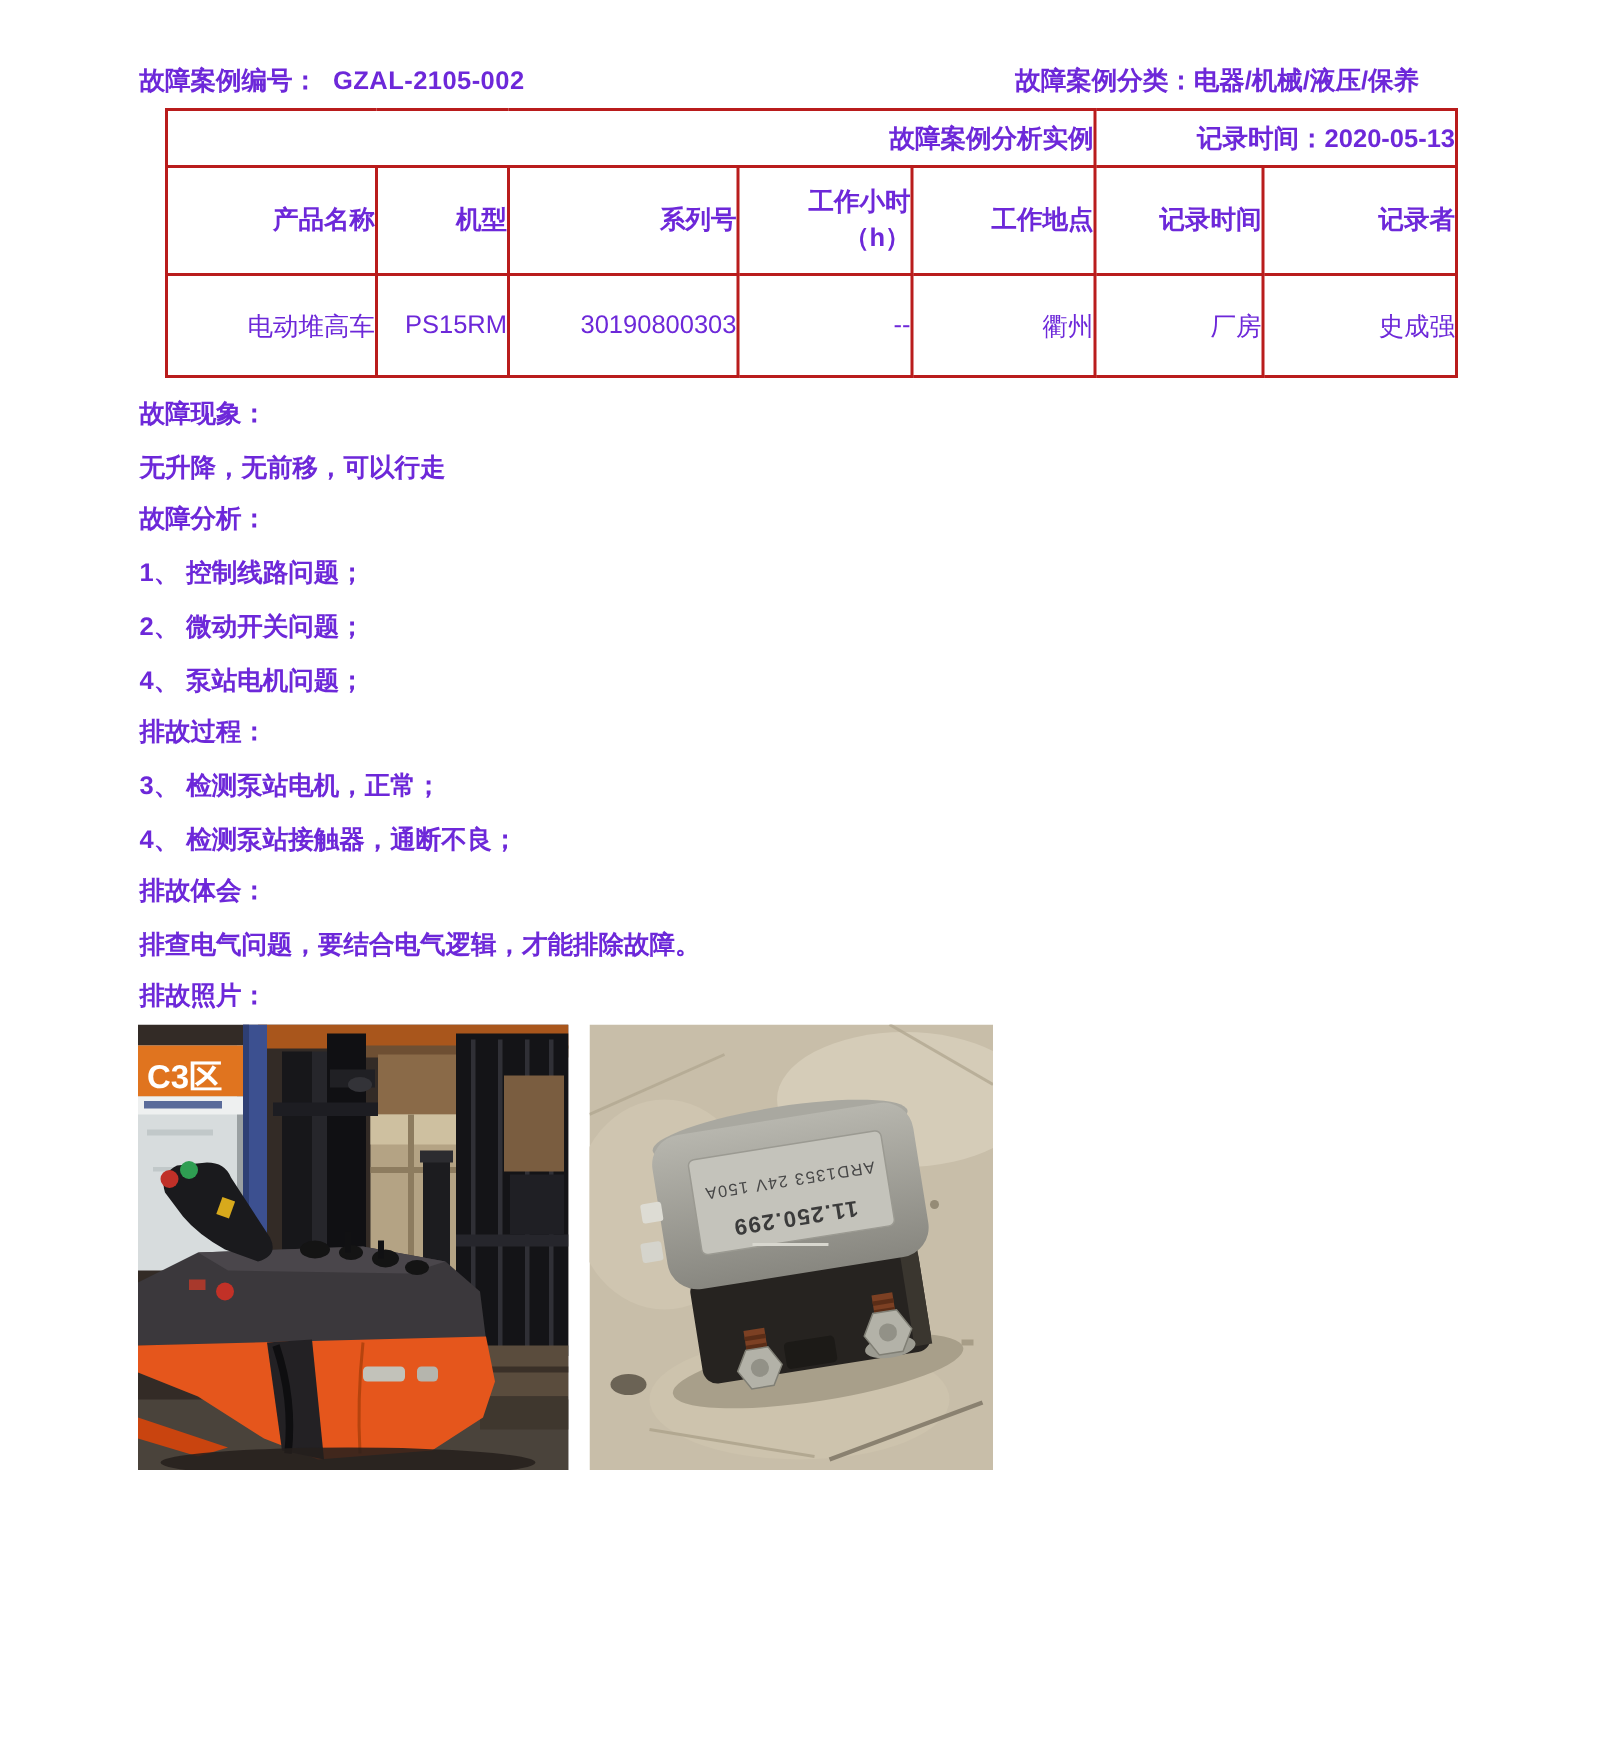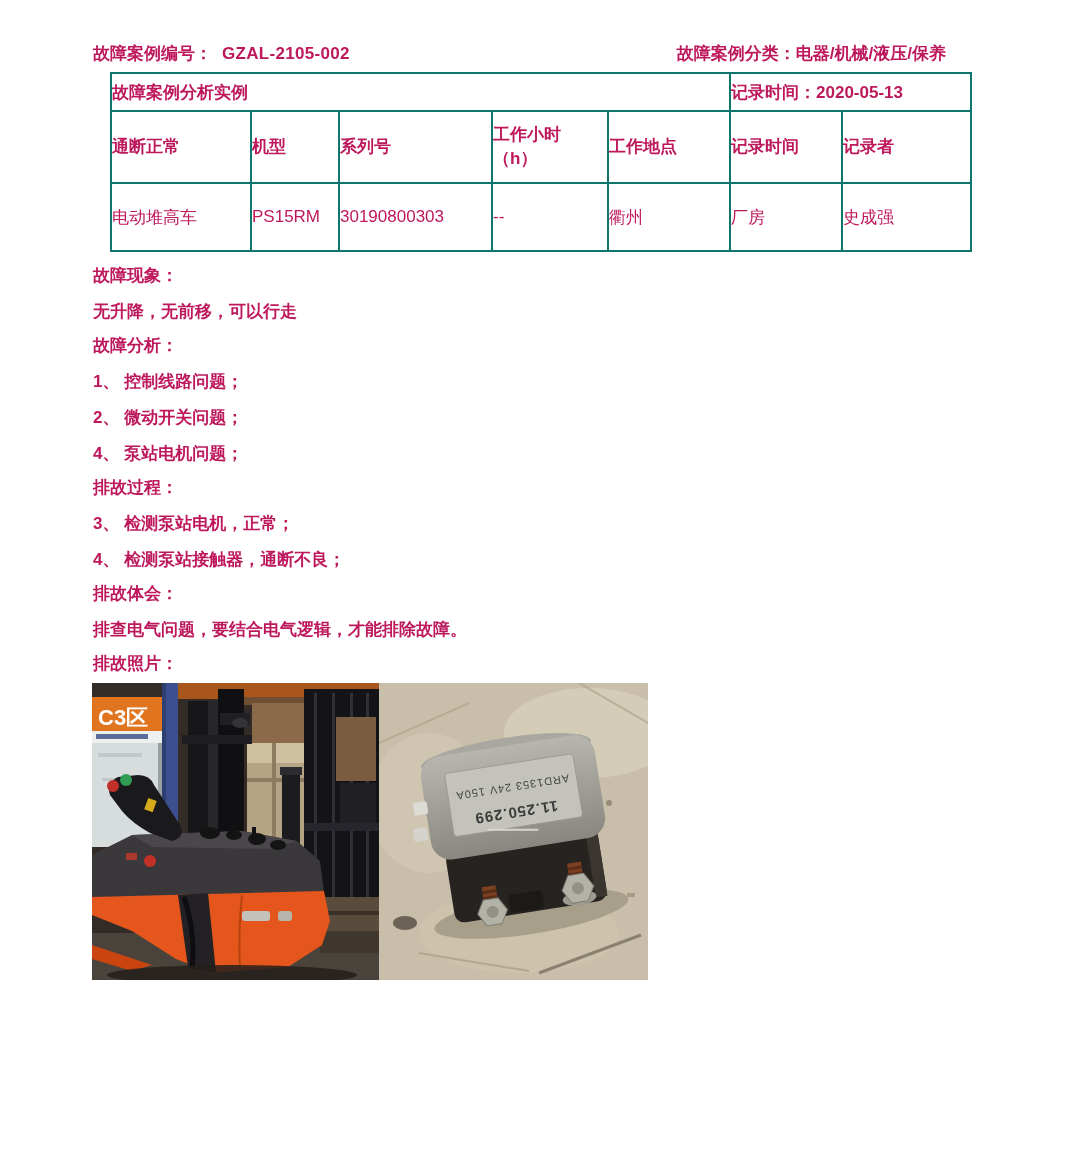--- a/index.html
+++ b/index.html
@@ -1,53 +1,53 @@
 <!DOCTYPE html>
 <html><head>
 <meta charset="utf-8">
 <style>
   html,body { margin:0; padding:0; background:#ffffff; }
   .doc {
     position:relative;
     width:1080px; height:1162px;
     background:#ffffff;
     font-family:"Liberation Sans","DejaVu Sans",sans-serif;
-    color:#be185d;
+    color:#6d28d9;
     font-size:17px;
     overflow:hidden;
   }
   
   .top-line {
     display:flex; justify-content:space-between; align-items:baseline;
     padding:44px 134px 0 93px;
     font-weight:bold; line-height:20px;
   }
   .pair { display:flex; align-items:baseline; }
   .case-no-gap { margin-left:10px; letter-spacing:0.3px; }
 
   
   table.case-table {
     border-collapse:collapse; table-layout:fixed;
     width:860px; margin:8px 0 0 110px;
   }
   table.case-table td {
-    border:2px solid #0f766e; text-align:left; vertical-align:middle;
+    border:2px solid #b91c1c; text-align:right; vertical-align:middle;
     padding:0; overflow:hidden;
   }
   tr.r1 td { height:36px; font-weight:bold; }
   tr.r2 td { height:70px; font-weight:bold; line-height:24px; }
   tr.r3 td { height:66px; font-weight:normal; }
 
   
   .sections { margin-left:93px; }
   .sec-title { font-weight:bold; margin:14px 0 0; line-height:20px; }
   .sec-line  { font-weight:bold; margin:16px 0 0; line-height:20px; }
 
   
-  .photos { display:flex; align-items:flex-start; margin:9px 0 0 92px; }
+  .photos { display:flex; gap:14px; align-items:flex-start; margin:9px 0 0 92px; }
   .photos svg { display:block; }
 </style>
 </head>
 <body>
 
 <div class="doc">
 
   <div class="top-line">
     <div class="pair">
       <span>故障案例编号：</span>
@@ -70,21 +70,21 @@
         <col style="width:129px">
     </colgroup>
     <tbody>
       <tr class="r1">
         <td colspan="5">故障案例分析实例</td>
         <td colspan="2">
           <span>记录时间：</span><span>2020-05-13</span>
         </td>
       </tr>
       <tr class="r2">
-        <td>通断正常</td>
+        <td>产品名称</td>
         <td>机型</td>
         <td>系列号</td>
         <td>
           <div>工作小时</div>
           <div>（h）</div>
         </td>
         <td>工作地点</td>
         <td>记录时间</td>
         <td>记录者</td>
       </tr>

